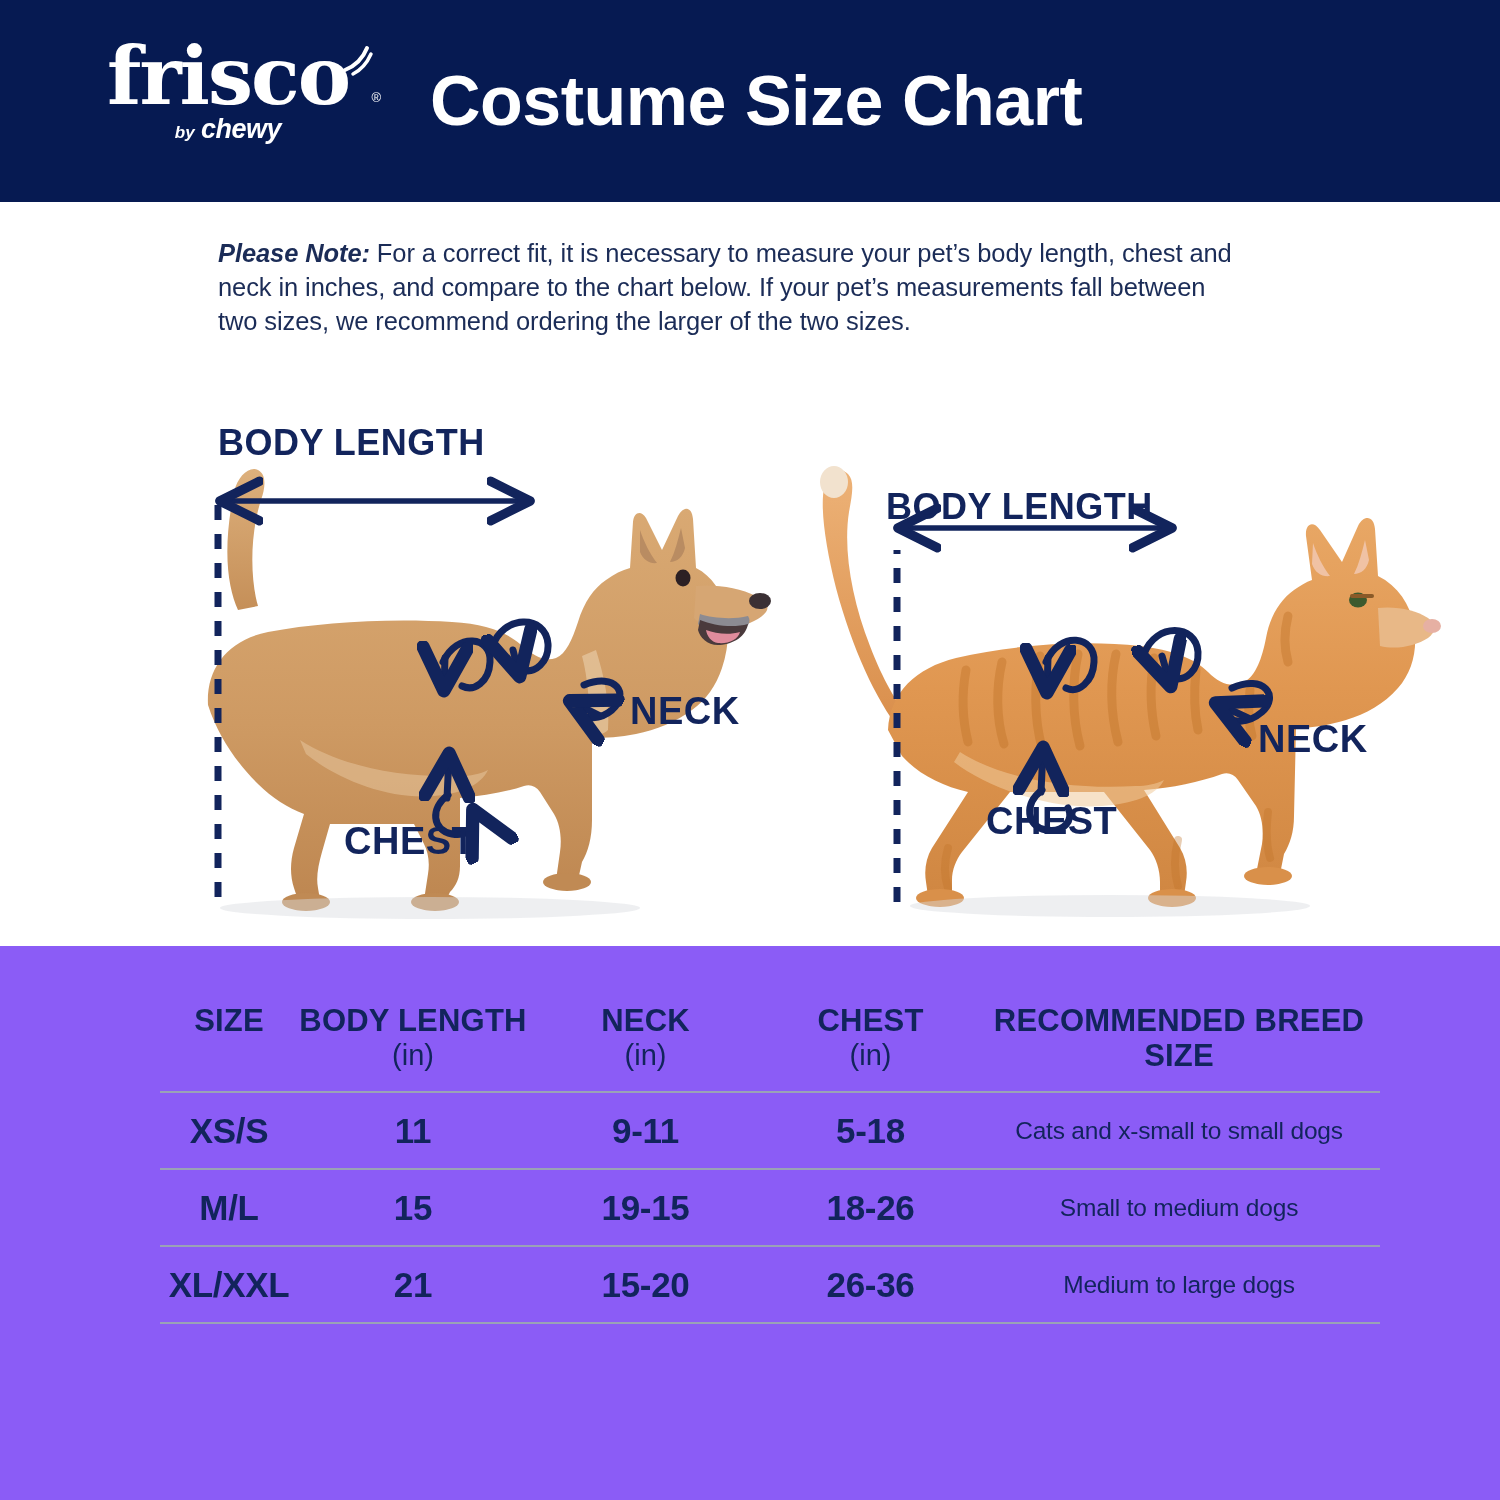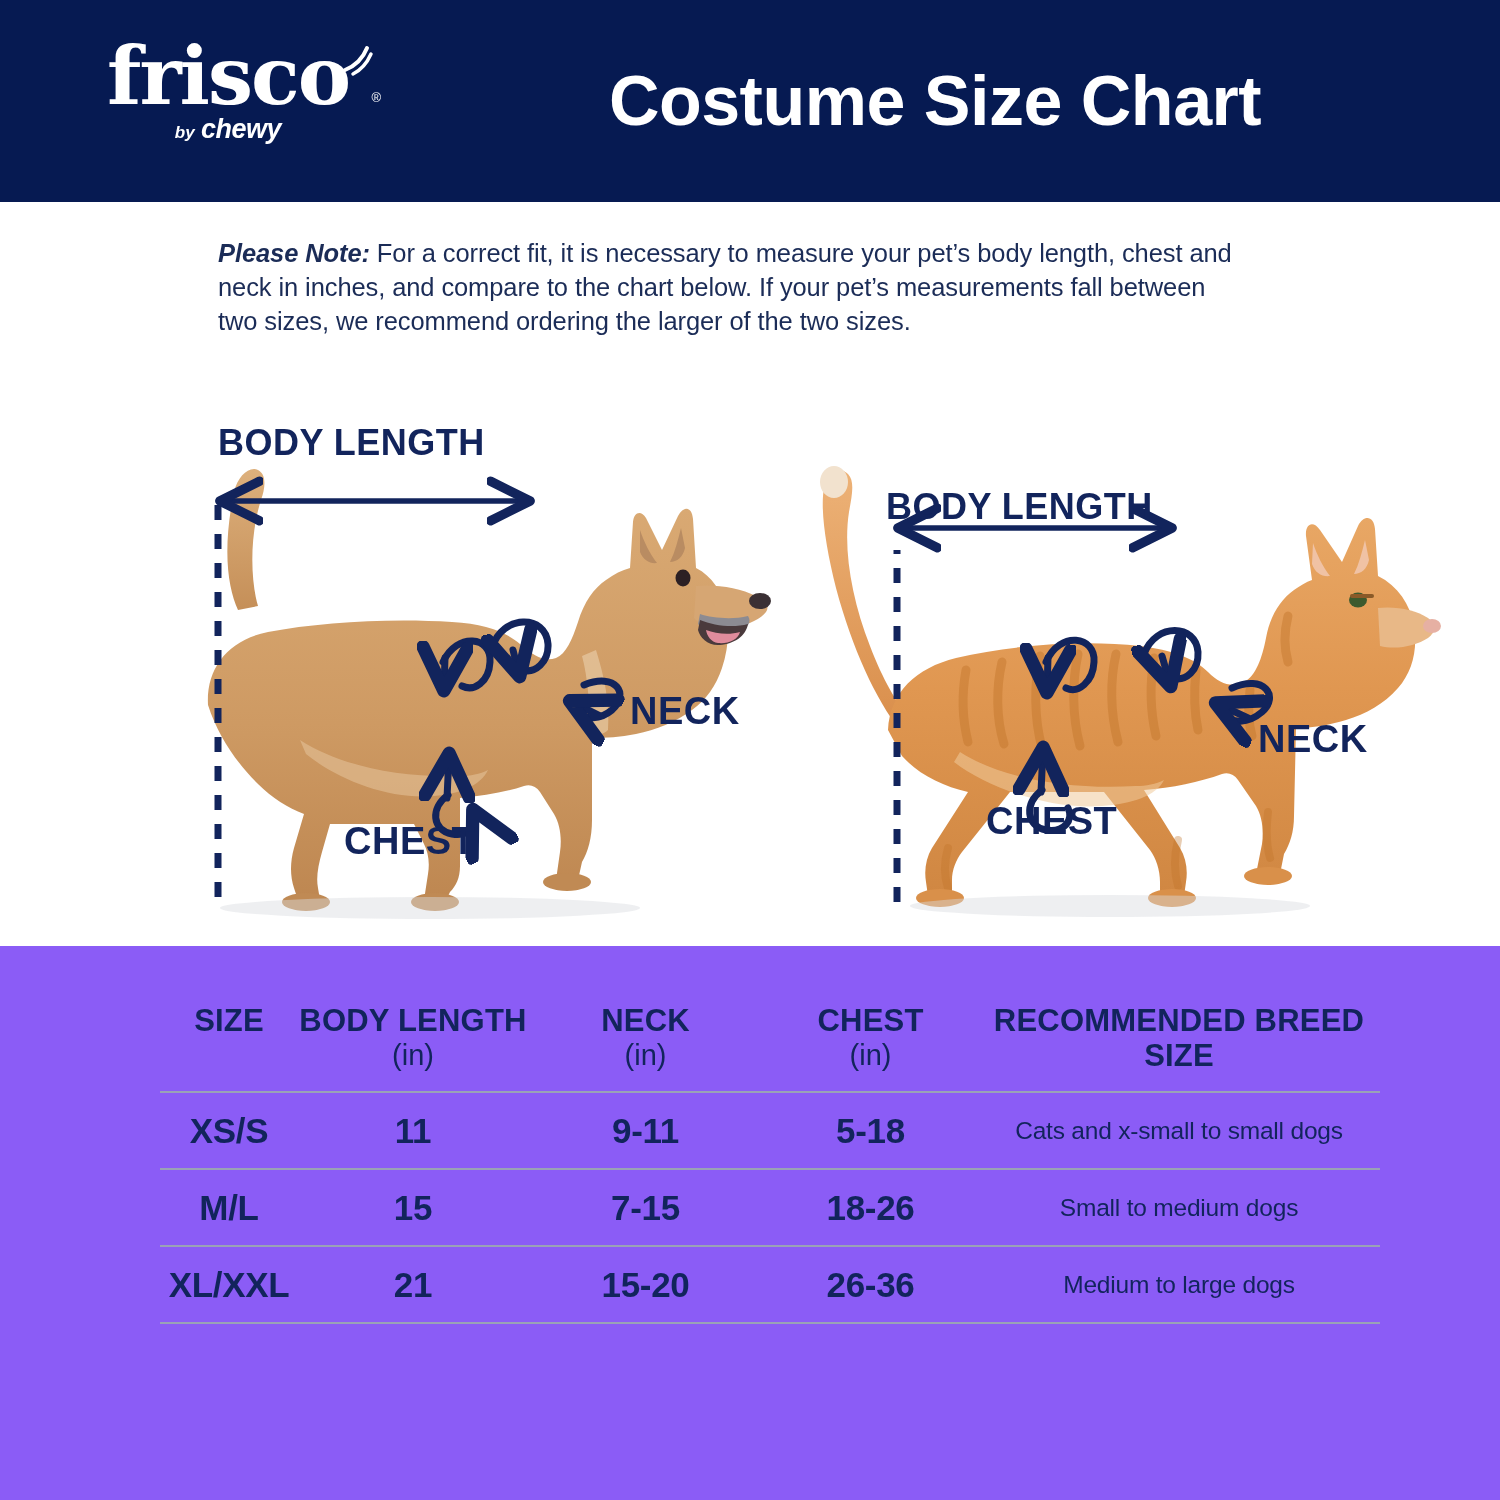--- a/index.html
+++ b/index.html
@@ -65,21 +65,20 @@
     font-weight: 700;
     font-style: italic;
     letter-spacing: -0.5px;
   }
   .header-title {
     position: absolute;
     left: 430px; top: 0;
     width: 1070px; height: 202px;
     display: flex;
     align-items: center;
-    justify-content: center;
     padding-right: 60px;
   }
   .header-title span {
     color: #FFFFFF;
     font-size: 70px;
     font-weight: 700;
     letter-spacing: -0.5px;
     font-family: "Liberation Sans", sans-serif;
   }
 
@@ -415,21 +414,21 @@
       <tr>
         <td class="cell-strong">XS/S</td>
         <td class="cell-strong">11</td>
         <td class="cell-strong">9-11</td>
         <td class="cell-strong">5-18</td>
         <td class="cell-breed">Cats and x-small to small dogs</td>
       </tr>
       <tr>
         <td class="cell-strong">M/L</td>
         <td class="cell-strong">15</td>
-        <td class="cell-strong">7-15</td>
+        <td class="cell-strong">19-15</td>
         <td class="cell-strong">18-26</td>
         <td class="cell-breed">Small to medium dogs</td>
       </tr>
       <tr>
         <td class="cell-strong">XL/XXL</td>
         <td class="cell-strong">21</td>
         <td class="cell-strong">15-20</td>
         <td class="cell-strong">26-36</td>
         <td class="cell-breed">Medium to large dogs</td>
       </tr>

